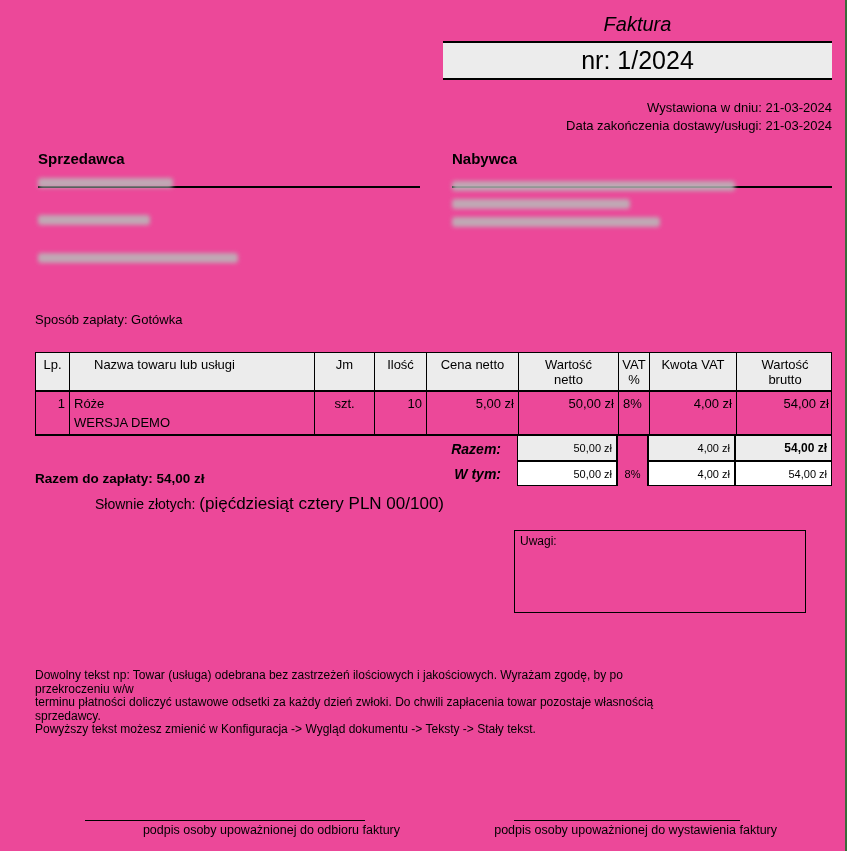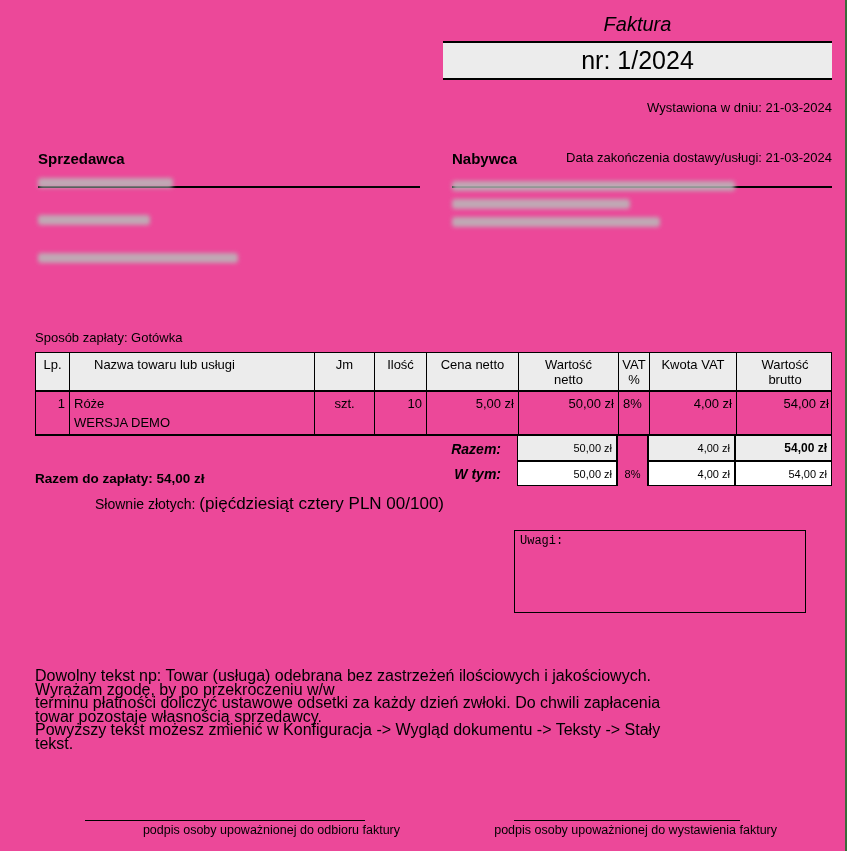--- a/index.html
+++ b/index.html
@@ -11,29 +11,29 @@
 
   
   .edge-line { position:absolute; right:0; top:0; width:2px; height:851px; background:#3a6b3a; }
 
   
   .hdr-title { left:443px; top:13px; width:389px; text-align:center; font-style:italic; font-size:20px; }
   .num-box { left:443px; top:41px; width:389px; height:35px; background:#ececec;
     border-top:2px solid #000; border-bottom:2px solid #000;
     display:flex; align-items:center; justify-content:center; font-size:25px; box-sizing:content-box; }
   .date-line1 { left:443px; top:100px; width:389px; text-align:right; font-size:13px; }
-  .date-line2 { left:443px; top:118px; width:389px; text-align:right; font-size:13px;margin-top:32px; }
+  .date-line2 { left:443px; top:118px; width:389px; text-align:right; font-size:13px; }
 
   
   .party-heading { font-size:15px; font-weight:bold; border-bottom:2px solid #000; padding-bottom:19px; }
   .seller-h { left:38px; top:150px; width:382px; }
   .buyer-h  { left:452px; top:150px; width:380px; }
   .blur-bar { position:absolute; height:10px; background:#b9b9b9; filter:blur(2px); border-radius:3px; opacity:.85; }
 
-  .payment { left:35px; top:312px; font-size:13px;margin-top:18px; }
+  .payment { left:35px; top:312px; font-size:13px; }
 
   
   .tbl { left:35px; top:352px; width:797px; }
   .grid-main { display:grid; grid-template-columns:33px 245px 60px 52px 92px 100px 31px 87px 97px; }
   .thead { background:#ececec; border:1px solid #000; border-bottom:2px solid #000; }
   .hc { border-left:1px solid #000; font-size:13px; text-align:center; white-space:pre-line;
         padding:4px 2px 3px; min-height:31px; box-sizing:border-box; }
   .hc:first-child { border-left:none; }
   .hc.name { text-align:left; padding-left:24px; }
   .trow { border:1px solid #000; border-top:none; border-bottom:2px solid #000; min-height:40px; }
@@ -53,24 +53,24 @@
   .row-wtym .sum-cell { background:#fff; border-bottom:1px solid #000; }
   .sum-vat { display:flex; align-items:center; justify-content:center; font-size:11px;
              border-left:1px solid #000; border-right:1px solid #000; background:transparent !important;
              border-bottom:none !important; }
   .bold { font-weight:bold; font-size:12px; }
 
   .total-due { left:35px; top:471px; font-size:13.5px; font-weight:bold; }
   .words { left:95px; top:494px; font-size:14px; }
   .words .small { font-size:17px; }
 
-  .notes-box { left:514px; top:530px; width:292px; height:83px; border:1px solid #000; box-sizing:border-box;font-family:Liberation Mono, monospace; }
+  .notes-box { left:514px; top:530px; width:292px; height:83px; border:1px solid #000; box-sizing:border-box; }
   .notes-label { font-size:12px; padding:3px 5px; }
 
-  .footer-text { left:35px; top:669px; width:640px; font-size:16px; line-height:13.5px; }
+  .footer-text { left:35px; top:669px; width:640px; font-size:12px; line-height:13.5px; }
 
   .sig { top:820px; }
   .sig-left { left:50px; width:350px; }
   .sig-right { left:477px; width:300px; }
   .sig-line { border-top:1px solid #000; height:0; margin:0 auto; }
   .sig-line-l { width:280px; } .sig-line-r { width:226px; }
   .sig-text { text-align:right; font-size:12.5px; margin-top:2px; }
 </style>
 </head>
 <body>

